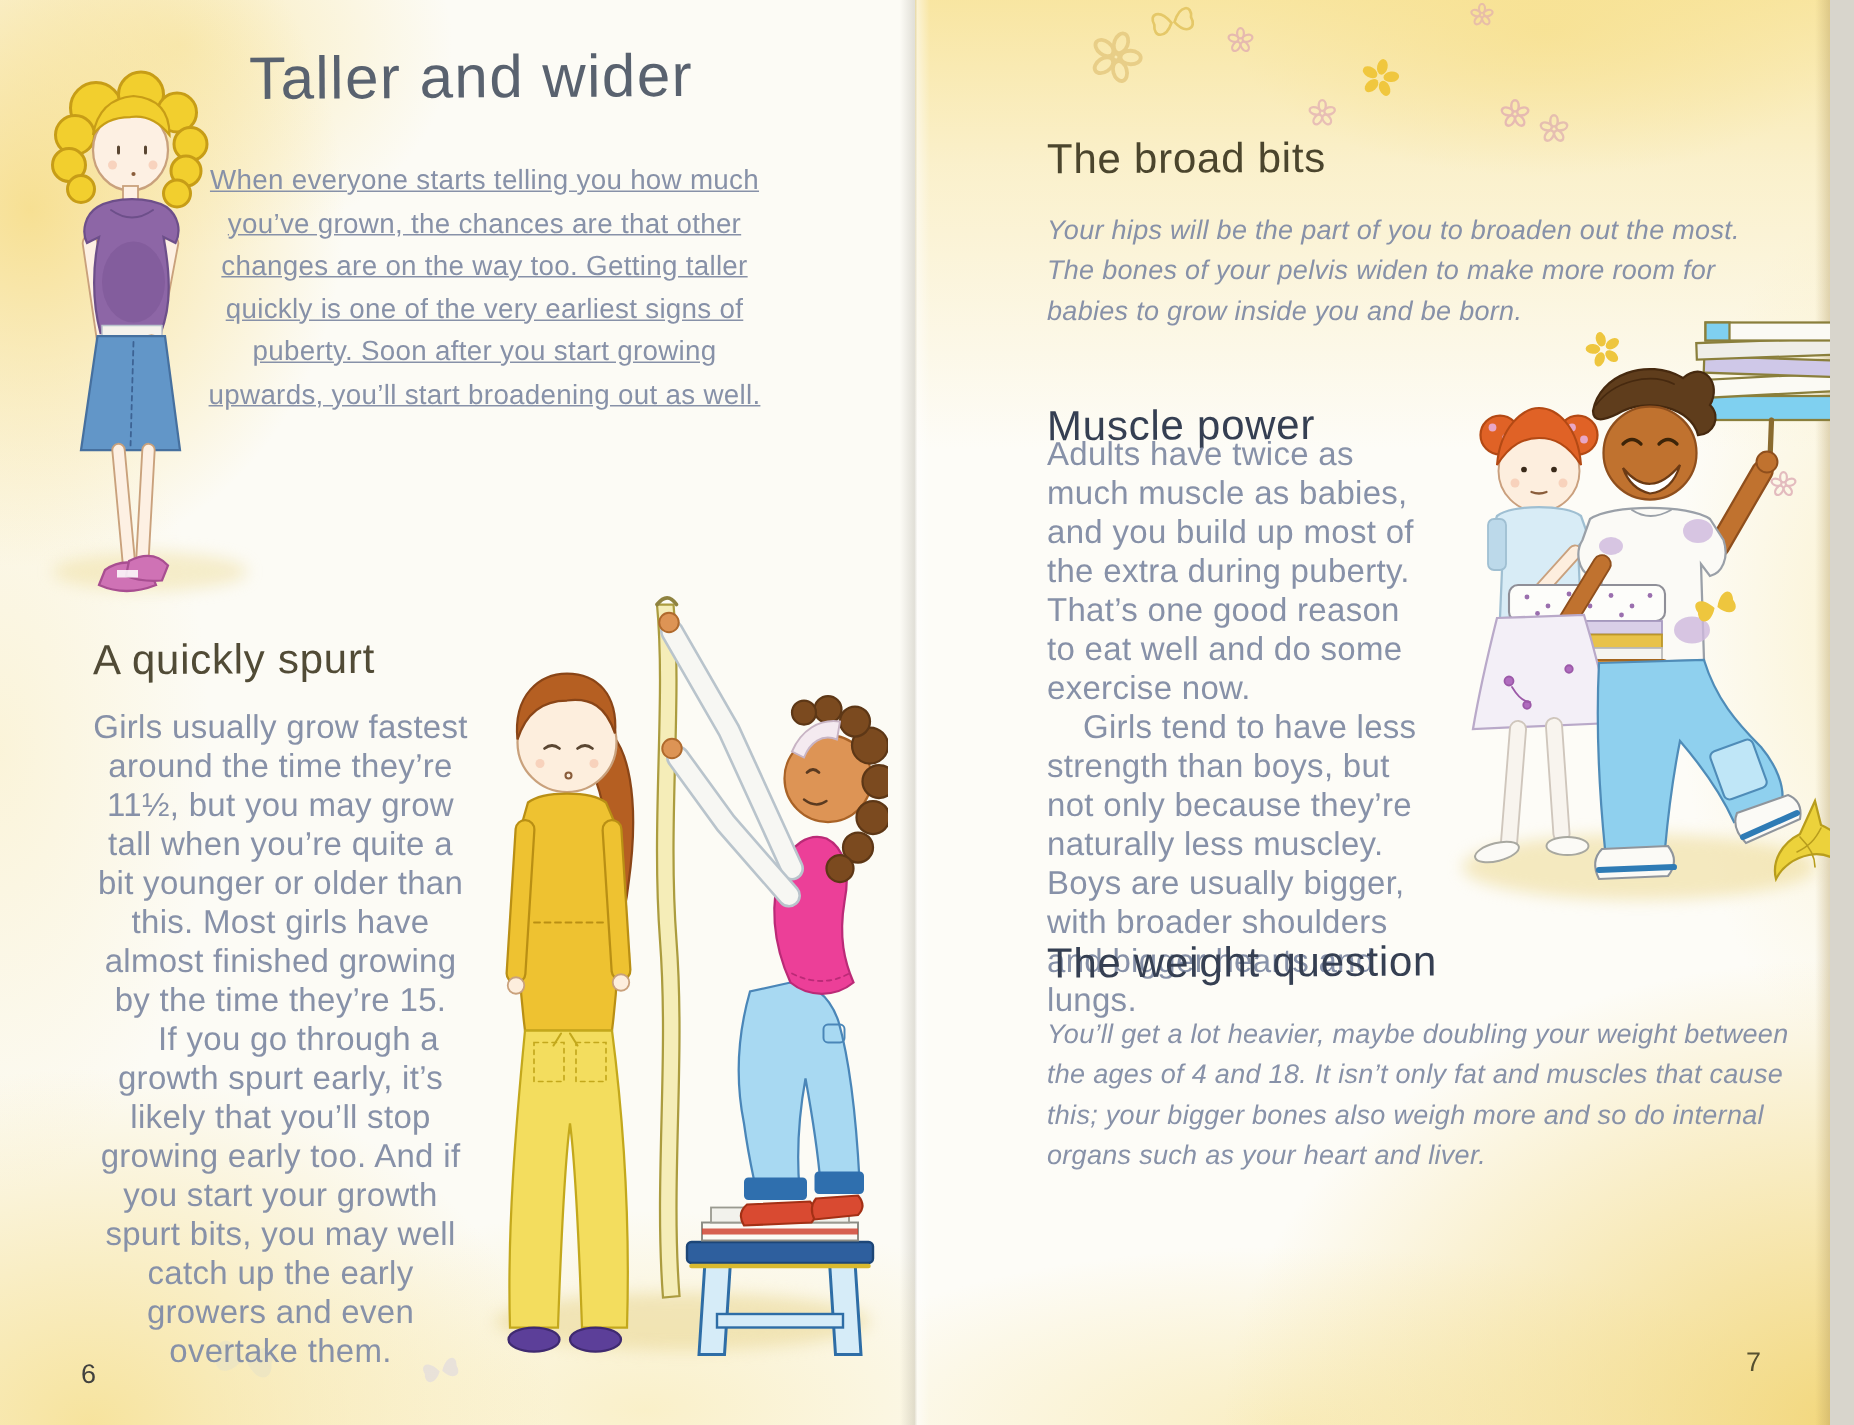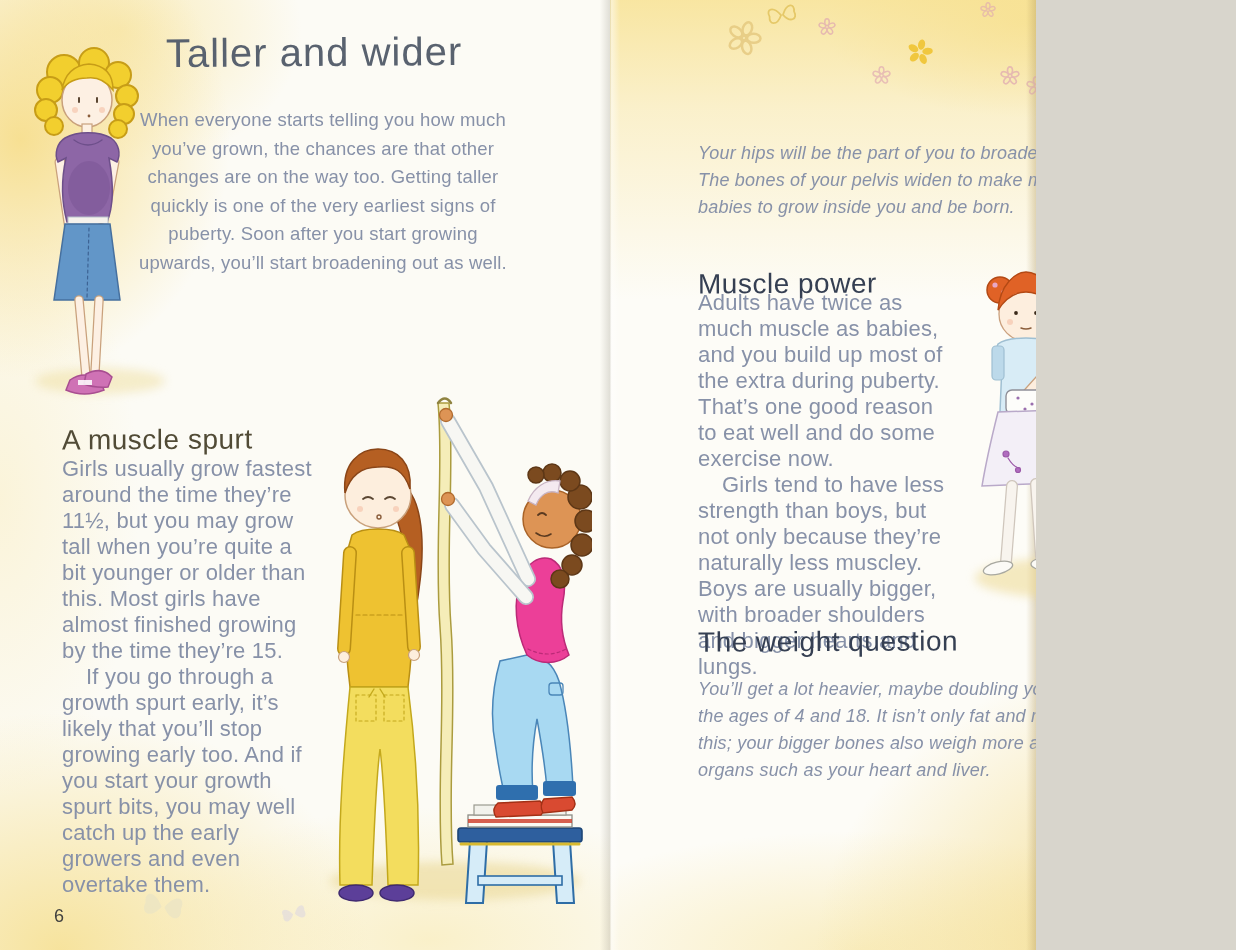--- a/index.html
+++ b/index.html
@@ -1,17 +1,17 @@
 <!DOCTYPE html>
 <html><head>
 <meta charset="utf-8">
 <style>
   html,body{margin:0;padding:0;background:#d8d5cc;}
   .canvas{
-    position:relative;width:1036px;height:950px;overflow:hidden;
+    position:relative;width:1220px;height:950px;overflow:hidden;
     background:#fdfcf6;
     font-family:"Liberation Sans","DejaVu Sans",sans-serif;
   }
   
   .page-bg{position:absolute;top:0;height:950px;z-index:0;}
   .page-bg.left{
     left:0;width:610px;
     background:
       radial-gradient(ellipse 300px 340px at 20px 140px, rgba(246,219,130,.85), rgba(246,219,130,0) 70%),
       radial-gradient(ellipse 260px 200px at 120px 30px, rgba(247,226,150,.6), rgba(247,226,150,0) 70%),
@@ -46,21 +46,21 @@
     font-size:40px;letter-spacing:1px;color:#59626f;font-weight:400;
     transform:rotate(-.4deg);
   }
   .h2{font-size:28px;letter-spacing:.5px;font-weight:400;transform:rotate(-.3deg);}
   .h-olive{color:#4b452d;}
   .h-olive2{color:#514b36;}
   .h-slate{color:#353f52;}
   .body{color:#8791a8;}
   .body p{margin:0;}
   .intro{font-size:18.5px;line-height:28.5px;letter-spacing:.2px;}
-  .intro .p1{text-align:center;}
+  .intro .p1{text-align:center;text-decoration:underline;}
   .intro .p2{text-align:left;text-indent:30px;}
   .col{font-size:22px;line-height:26px;letter-spacing:.2px;}
   .col .p2{text-indent:24px;}
   .wide{font-size:18px;line-height:27px;letter-spacing:.2px;font-style:italic;}
   .wide .p2{text-indent:26px;}
   .pagenum{font-size:18px;z-index:3;}
   .pagenum.n6{color:#41413f;}
   .pagenum.n7{color:#565030;}
   
   .illus{position:absolute;z-index:2;}
@@ -126,22 +126,22 @@
       <path d="M80,338 Q96,330 106,341 L102,351 Q88,352 78,348 Z" fill="#cf72b5" stroke="#a84e91" stroke-width="1.5"></path>
       <rect x="72" y="344" width="14" height="5" fill="#fff" opacity=".85"></rect>
     </g>
   </svg>
 
   <h1 class="txt title" style="left:166px;top:30px;">Taller and wider</h1>
   <div class="txt body intro" style="left:138px;top:106px;width:370px;">
     <p class="p1">When everyone starts telling you how much you’ve grown, the chances are that other changes are on the way too. Getting taller quickly is one of the very earliest signs of puberty. Soon after you start growing upwards, you’ll start broadening out as well.</p>
   </div>
 
-  <h2 class="txt h2 h-olive2" style="left:62px;top:424px;">A muscle spurt</h2>
-  <div class="txt body col" style="left:62px;top:456px;width:250px;">
+  <h2 class="txt h2 h-olive2" style="left:62px;top:424px;">A quickly spurt</h2>
+  <div class="txt body col" style="left:62px;top:472px;width:250px;text-align:center;">
     <p class="p1">Girls usually grow fastest around the time they’re 11½, but you may grow tall when you’re quite a bit younger or older than this. Most girls have almost finished growing by the time they’re 15.</p>
     <p class="p2">If you go through a growth spurt early, it’s likely that you’ll stop growing early too. And if you start your growth spurt bits, you may well catch up the early growers and even overtake them.</p>
   </div>
 
   <svg class="illus" style="left:300px;top:387px;" width="292" height="522" viewBox="0 0 292 522">
     <g stroke-linecap="round">
 
       <path d="M96,95 C122,102 126,152 119,202 C115,238 105,248 100,252 C109,212 109,152 92,122 Z" fill="#b55f22" stroke="#8a4517" stroke-width="1.5"></path>
       <circle cx="78" cy="108" r="33" fill="#fdeedd" stroke="#c9a17c" stroke-width="1.5"></circle>
       <path d="M45,106 C42,76 60,62 78,62 C98,62 112,76 110,102 C104,84 94,78 78,80 C60,80 50,90 45,106 Z" fill="#b55f22" stroke="#8a4517" stroke-width="1.5"></path>
@@ -211,20 +211,21 @@
           <circle cx="236" cy="88" r="8"></circle>
       </g>
       <path d="M228,114 C234,100 246,92 260,94 L258,106 C248,102 240,108 236,118 Z" fill="#f4eaf0" stroke="#c8b4c4" stroke-width="1.3"></path>
       <path d="M238,128 q4,-4 8,0" fill="none" stroke="#5a3a20" stroke-width="1.8"></path>
       <path d="M236,146 q8,6 15,1" fill="none" stroke="#5a3a20" stroke-width="1.6"></path>
     </g>
   </svg>
 
   <div class="txt pagenum n6" style="left:54px;top:906px;">6</div>
 
+  <h2 class="txt h2 h-olive" style="left:698px;top:90px;">The broad bits</h2>
   <div class="txt body wide" style="left:698px;top:140px;width:492px;">
     <p class="p1">Your hips will be the part of you to broaden out the most. The bones of your pelvis widen to make more room for babies to grow inside you and be born.</p>
   </div>
 
   <h2 class="txt h2 h-slate" style="left:698px;top:242px;margin-top:26px;">Muscle power</h2>
   <div class="txt body col" style="left:698px;top:290px;width:248px;">
     <p class="p1">Adults have twice as much muscle as babies, and you build up most of the extra during puberty. That’s one good reason to eat well and do some exercise now.</p>
     <p class="p2">Girls tend to have less strength than boys, but not only because they’re naturally less muscley. Boys are usually bigger, with broader shoulders and bigger hearts and lungs.</p>
   </div>
 

